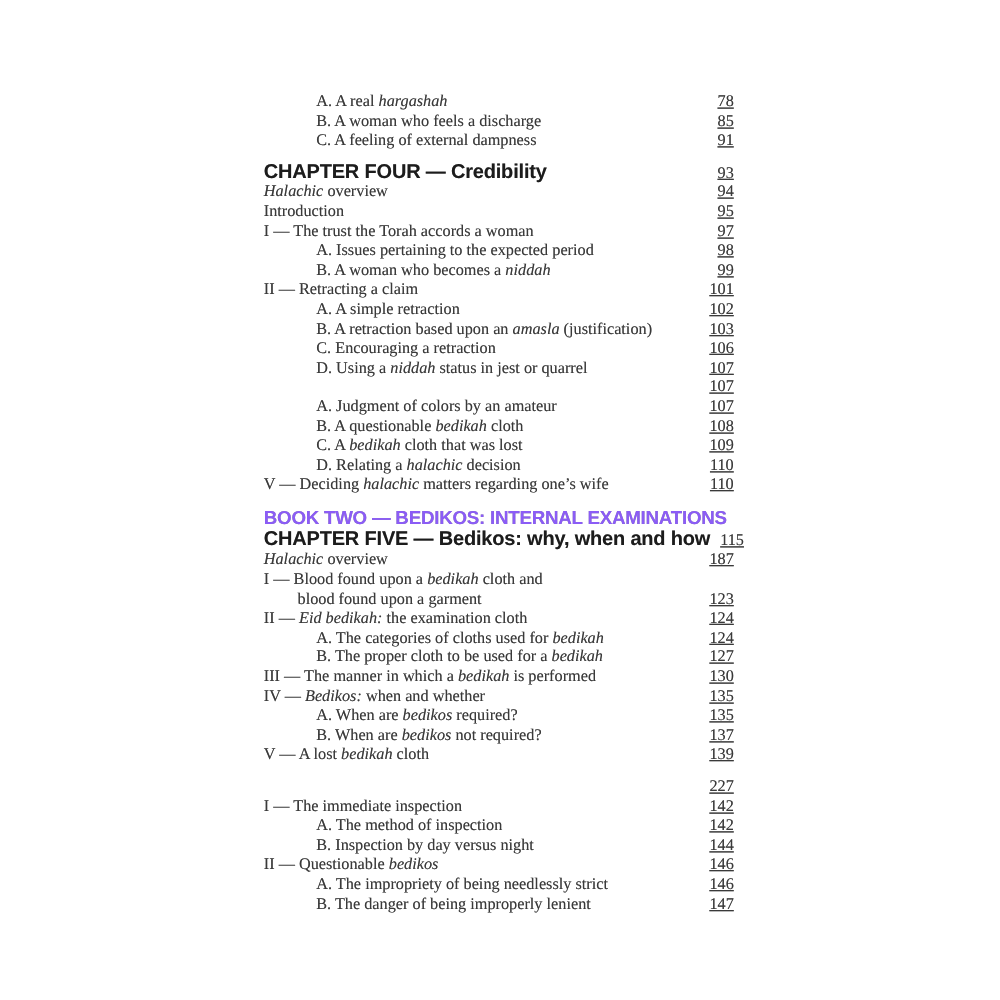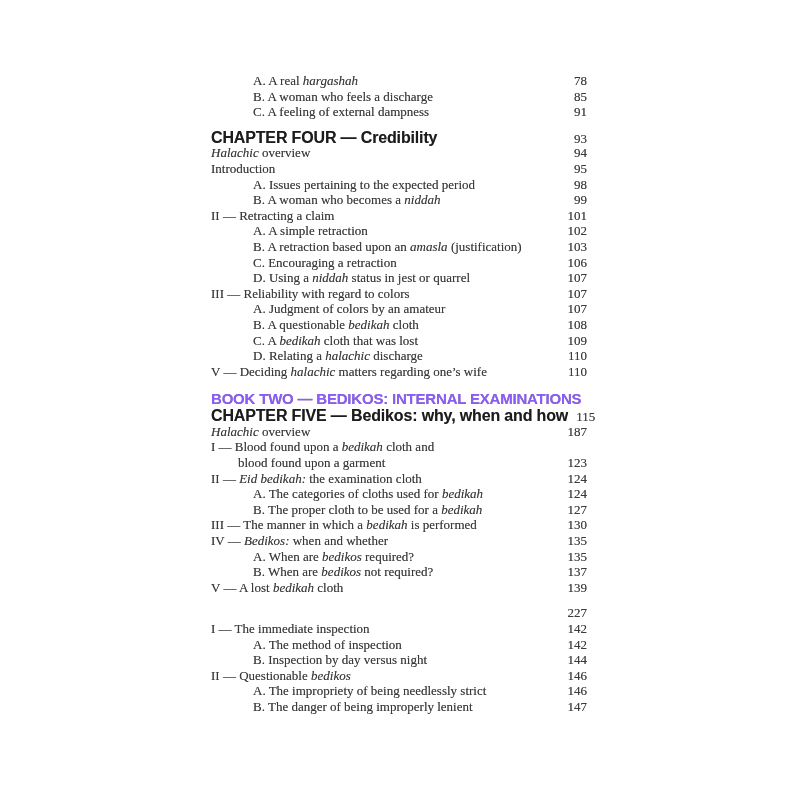--- a/index.html
+++ b/index.html
@@ -36,20 +36,21 @@
   }
   .row .t  { flex: 0 1 auto; }
   .row .fill { flex: 1 1 auto; min-width: 8px; }
   .row .pg {
     flex: 0 0 auto;
     text-align: right;
     font-family: "Liberation Serif", "DejaVu Serif", serif;
     font-weight: normal;
     font-size: 13px;
     color: #3a3a3a;
+    text-decoration: underline;
   }
   .sub  .t { padding-left: 42px; }
   .wrap .t { padding-left: 27px; }
   .chapter .t {
     font-family: Liberation Sans, sans-serif;
     font-weight: bold;
     font-size: 16px;
     letter-spacing: -0.15px;
     color: #1c1c1c;
   }
@@ -97,20 +98,25 @@
         <div class="row main">
           <span class="t"><em>Halachic</em><span> overview</span></span>
           <span class="fill"></span>
           <span class="pg">94</span>
         </div>
         <div class="row main">
           <span class="t"><span>Introduction</span></span>
           <span class="fill"></span>
           <span class="pg">95</span>
         </div>
+        <div class="row main">
+          <span class="t"><span>I — The trust the Torah accords a woman</span></span>
+          <span class="fill"></span>
+          <span class="pg">97</span>
+        </div>
         <div class="row sub">
           <span class="t"><span>A. Issues pertaining to the expected period</span></span>
           <span class="fill"></span>
           <span class="pg">98</span>
         </div>
         <div class="row sub">
           <span class="t"><span>B. A woman who becomes a </span><em>niddah</em></span>
           <span class="fill"></span>
           <span class="pg">99</span>
         </div>
@@ -133,41 +139,40 @@
           <span class="t"><span>C. Encouraging a retraction</span></span>
           <span class="fill"></span>
           <span class="pg">106</span>
         </div>
         <div class="row sub">
           <span class="t"><span>D. Using a </span><em>niddah</em><span> status in jest or quarrel</span></span>
           <span class="fill"></span>
           <span class="pg">107</span>
         </div>
         <div class="row main">
-          <span class="t"><span>III — Reliability with regard to colors</span></span>
           <span class="fill"></span>
           <span class="pg">107</span>
         </div>
         <div class="row sub">
           <span class="t"><span>A. Judgment of colors by an amateur</span></span>
           <span class="fill"></span>
           <span class="pg">107</span>
         </div>
         <div class="row sub">
           <span class="t"><span>B. A questionable </span><em>bedikah</em><span> cloth</span></span>
           <span class="fill"></span>
           <span class="pg">108</span>
         </div>
         <div class="row sub">
           <span class="t"><span>C. A </span><em>bedikah</em><span> cloth that was lost</span></span>
           <span class="fill"></span>
           <span class="pg">109</span>
         </div>
         <div class="row sub">
-          <span class="t"><span>D. Relating a </span><em>halachic</em><span> discharge</span></span>
+          <span class="t"><span>D. Relating a </span><em>halachic</em><span> decision</span></span>
           <span class="fill"></span>
           <span class="pg">110</span>
         </div>
         <div class="row main">
           <span class="t"><span>V — Deciding </span><em>halachic</em><span> matters regarding one’s wife</span></span>
           <span class="fill"></span>
           <span class="pg">110</span>
         </div>
       </div>
       <div class="sec">

